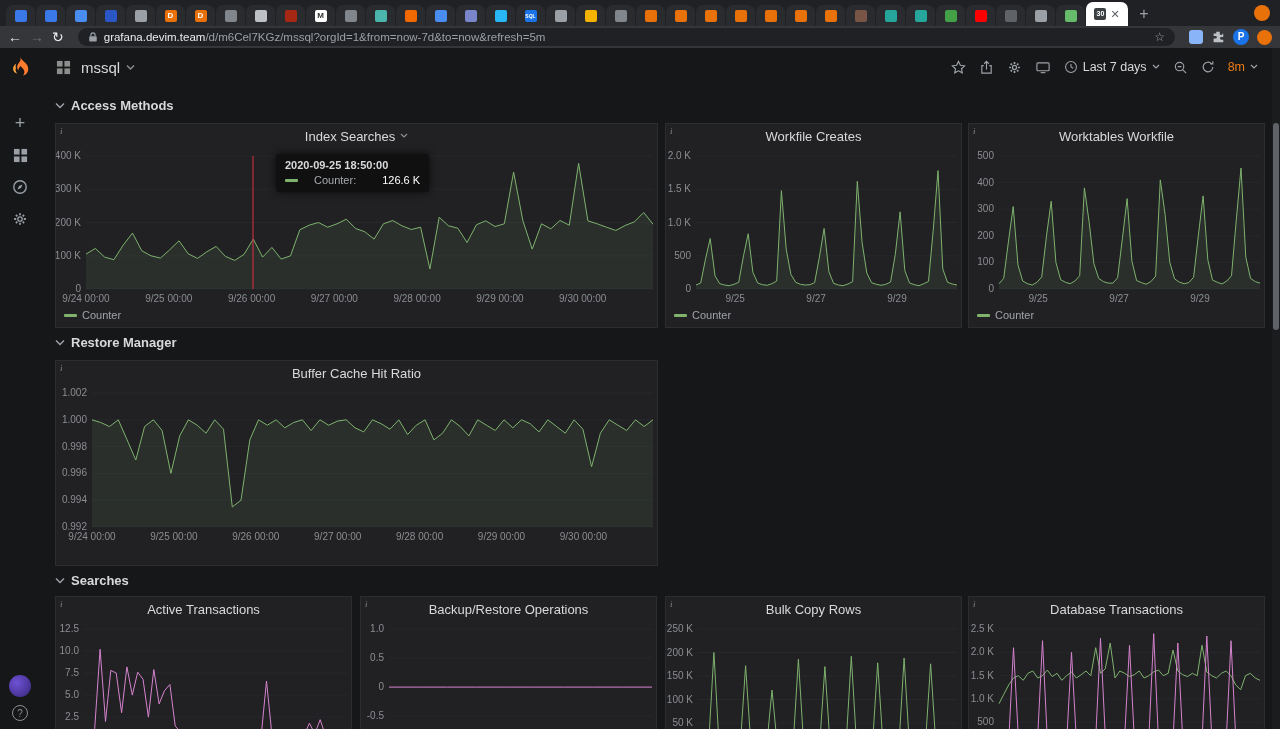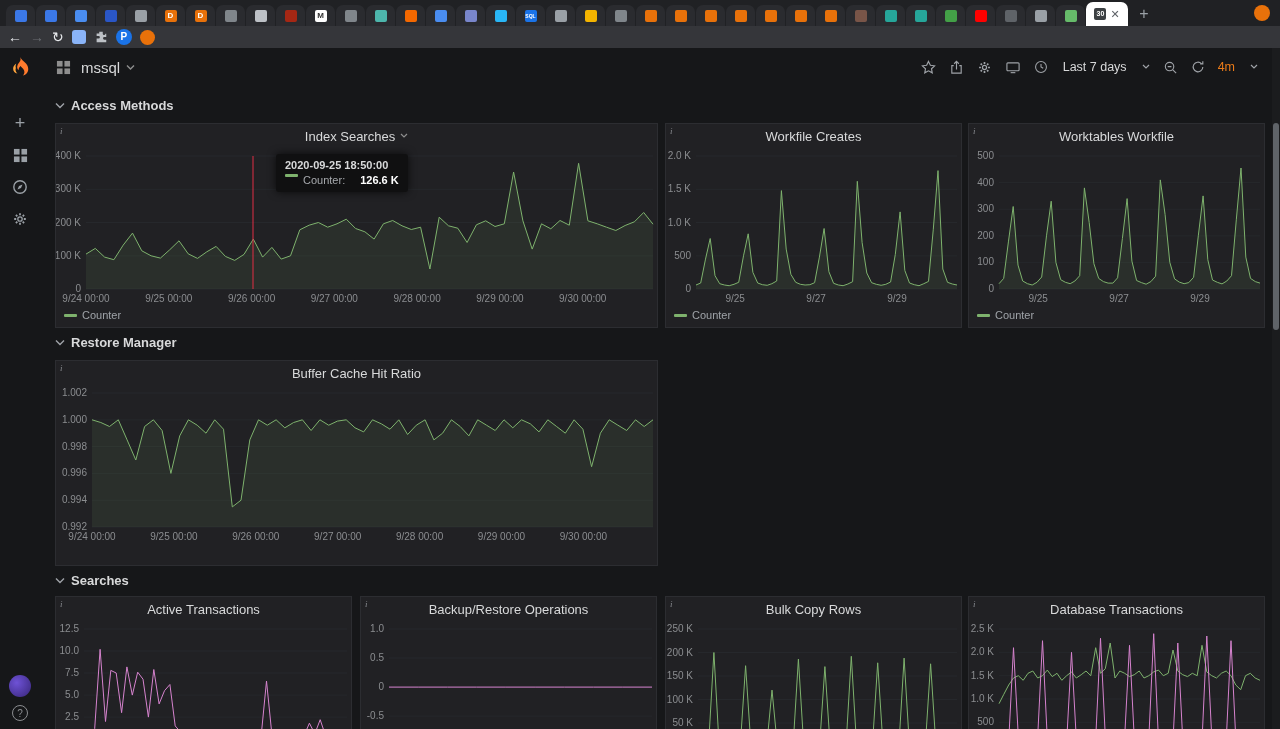--- a/index.html
+++ b/index.html
@@ -33,36 +33,36 @@
   .sb-logo{margin-top:8px}
   .sb-icons{margin-top:34px;display:flex;flex-direction:column;align-items:center;gap:14px}
   .sb-ic{width:18px;height:18px;display:flex;align-items:center;justify-content:center;color:#9aa0a6;font-size:18px;line-height:18px}
   .sb-bottom{margin-top:auto;display:flex;flex-direction:column;align-items:center;gap:8px;padding-bottom:8px}
   .sb-avatar{width:22px;height:22px;border-radius:50%;background:radial-gradient(circle at 35% 35%,#6e52d6,#372578)}
   .sb-help{width:16px;height:16px;border-radius:50%;border:1.5px solid #8b8d90;color:#8b8d90;font-size:10px;display:flex;align-items:center;justify-content:center}
 
   .gf-nav{position:absolute;left:40px;right:8px;top:0;height:38px;display:flex;align-items:center;padding:0 14px 0 16px}
   .gf-title{color:#d8d9da;font-size:15px;font-weight:500;margin:0 6px 0 10px}
   .gf-nav-right{margin-left:auto;display:flex;align-items:center;gap:13px}
-  .gf-nav-right .ctl{display:flex;align-items:center;gap:15px;color:#d8d9da;font-size:12.5px}
+  .gf-nav-right .ctl{display:flex;align-items:center;gap:5px;color:#d8d9da;font-size:12.5px}
   .refresh-val{color:#eb7b18;font-size:12.5px}
 
   .gf-dash{position:absolute;left:40px;top:38px;right:0;bottom:0;overflow:hidden}
   .row-head{position:absolute;display:flex;align-items:center;gap:6px;color:#d8d9da;font-size:13px;font-weight:bold}
   .panel{position:absolute;background:#212124;border:1px solid #2c2d31}
   .panel-header{height:24px;position:relative;display:flex;align-items:center;justify-content:center;font-size:13px;color:#d8d9da;font-weight:500;gap:5px}
   .info-corner{position:absolute;left:4px;top:2px;font-size:9px;color:#888b8f;font-style:italic;font-family:"Liberation Serif",serif}
   .chart{width:100%;height:159px;position:relative}
   .chart.tall{height:160px}
   .legend{display:flex;align-items:center;gap:5px;padding-left:8px;font-size:11px;color:#9fa3a8;height:16px}
   .legend-swatch{width:13px;height:3px;border-radius:1px;display:inline-block}
   .gf-tooltip{position:absolute;left:220px;top:30px;background:#101011;border-radius:3px;padding:5px 9px 6px;font-size:11px;color:#d8d9da;box-shadow:0 0 8px rgba(0,0,0,.7);z-index:6;white-space:nowrap}
   .tt-time{font-weight:bold;margin-bottom:3px}
-  .tt-row{display:flex;gap:5px;color:#a6a9ad}
-  .tt-val{color:#fff;font-weight:bold;margin-left:10px}
+  .tt-row{display:flex;align-items:center;gap:16px;color:#a6a9ad}
+  .tt-val{color:#fff;font-weight:normal;margin-left:10px}
 
   .page-scrollbar{position:absolute;right:0;top:0;width:8px;bottom:0;background:#1b1c1e}
   .page-scrollbar .thumb{position:absolute;left:1px;width:6px;top:75px;height:207px;background:#5f6368;border-radius:3px}
   svg{display:block}
 </style>
 </head>
 <body>
 
 <div class="screen">
 
@@ -182,20 +182,31 @@
       <span class="tab-close">✕</span>
     </div>
     <div class="newtab">+</div>
     <div class="update-badge"></div>
   </div>
 
   <div class="toolbar">
     <span class="nav-glyph">←</span>
     <span class="nav-glyph dim">→</span>
     <span class="nav-glyph">↻</span>
+    <div class="omnibox">
+      <span>
+        <svg width="10" height="12" viewBox="0 0 12 14">
+            <path d="M3.5 6V4.5a2.5 2.5 0 0 1 5 0V6" fill="none" stroke="#9aa0a6" stroke-width="1.4"></path>
+            <rect x="1.5" y="6" width="9" height="6.5" rx="1" fill="#9aa0a6"></rect>
+          </svg>
+      </span>
+      <span class="url-domain">grafana.devim.team</span>
+      <span class="url-path">/d/m6Cel7KGz/mssql?orgId=1&amp;from=now-7d&amp;to=now&amp;refresh=5m</span>
+      <span class="omni-star">☆</span>
+    </div>
     <span class="ext-ic"></span>
     <span>
       <svg width="14" height="14" viewBox="0 0 16 16" fill="#bdc1c6">
           <path d="M6 2h4v2.2a1.5 1.5 0 1 0 3 0H14V8h-2.2a1.5 1.5 0 1 0 0 3H14v3H3V9.8h2.2a1.5 1.5 0 1 0 0-3H3V4h3z"></path>
         </svg>
     </span>
     <span class="avatar">P</span>
     <span class="menu-update"></span>
   </div>
 
@@ -296,21 +307,21 @@
               <circle cx="7" cy="7" r="4.5" fill="none" stroke="#9fa3a8" stroke-width="1.2"></circle>
               <path d="M5 7h4M10.5 10.5L14 14" stroke="#9fa3a8" stroke-width="1.2"></path>
             </svg>
         </span>
         <span>
           <svg width="14" height="14" viewBox="0 0 16 16">
               <path d="M13.5 8a5.5 5.5 0 1 1-1.6-3.9M13.5 1.5v3h-3" fill="none" stroke="#9fa3a8" stroke-width="1.3"></path>
             </svg>
         </span>
         <span class="ctl">
-          <span class="refresh-val">4m</span>
+          <span class="refresh-val">8m</span>
           <svg width="8" height="6" viewBox="0 0 8 6">
               <path d="M1 1l3 3 3-3" fill="none" stroke="#9fa3a8" stroke-width="1.2"></path>
             </svg>
         </span>
       </div>
     </header>
 
     <main class="gf-dash">
 
       <div class="row-head" style="left:15px;top:12px">

